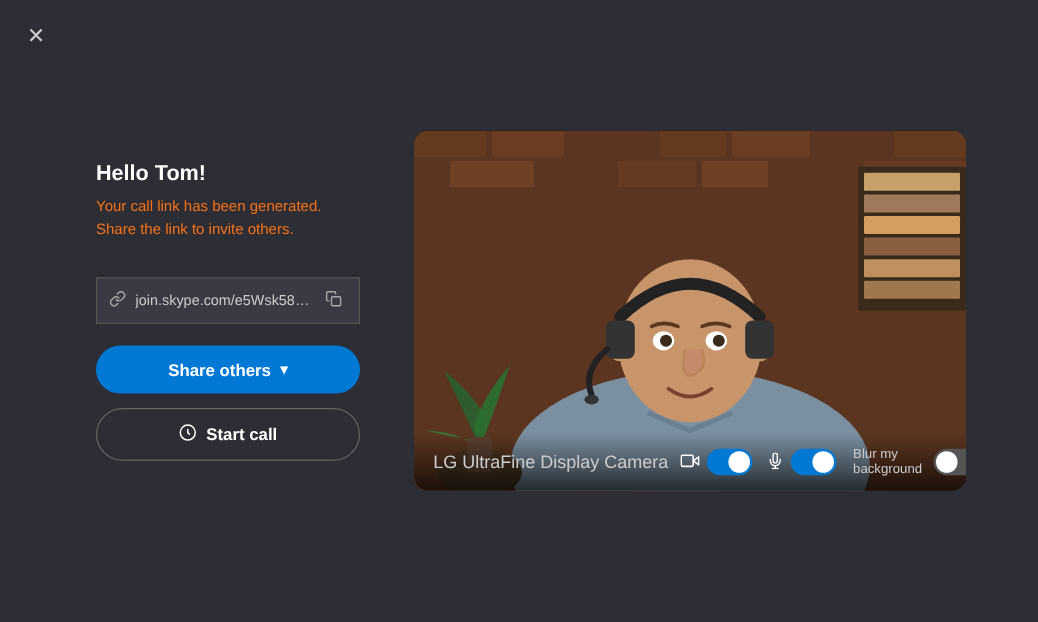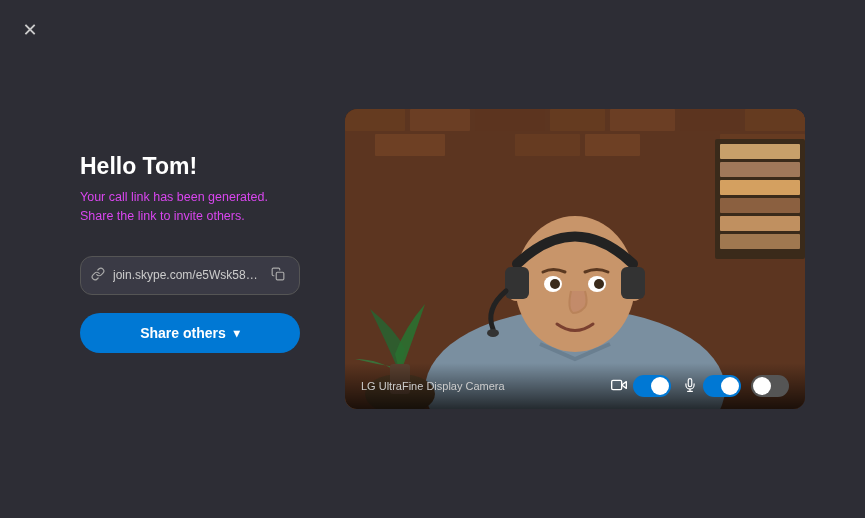--- a/index.html
+++ b/index.html
@@ -35,46 +35,46 @@
       top: 0;
       bottom: 0;
       width: 260px;
       display: flex;
       flex-direction: column;
       justify-content: center;
       padding: 0 20px;
     }
 
     .greeting {
-      font-size: 23px;
+      font-size: 18px;
       font-weight: 700;
       margin-bottom: 8px;
       color: #fff;
     }
 
     .subtitle {
       font-size: 14px;
       color: #ccc;
       margin-bottom: 28px;
       font-weight: 400;
     }
 
     .call-link-info {
       font-size: 12.5px;
-      color: #d946ef;
+      color: #f97316;
       margin-bottom: 30px;
       line-height: 1.5;
     }
 
     .link-box {
       display: flex;
       align-items: center;
       background: #3a3a45;
       border: 1px solid #555;
-      border-radius: 12px;
+      border-radius: 0;
       padding: 8px 10px;
       margin-bottom: 18px;
       gap: 8px;
     }
 
     .link-icon {
       color: #aaa;
       font-size: 14px;
       flex-shrink: 0;
     }
@@ -176,21 +176,21 @@
       left: 0;
       right: 0;
       background: linear-gradient(transparent, rgba(0,0,0,0.7));
       padding: 12px 16px 12px;
       display: flex;
       align-items: center;
       gap: 10px;
     }
 
     .camera-label {
-      font-size: 11px;
+      font-size: 15px;
       color: #ccc;
       flex: 0 0 auto;
     }
 
     .control-group {
       display: flex;
       align-items: center;
       gap: 6px;
       margin-left: auto;
     }
@@ -268,20 +268,29 @@
         <path d="M5 15H4a2 2 0 0 1-2-2V4a2 2 0 0 1 2-2h9a2 2 0 0 1 2 2v1"></path>
       </svg>
     </button>
   </div>
 
   <button class="share-invite-btn">
     <span>Share others</span>
     <span class="chevron-down">▾</span>
   </button>
 
+  <button class="start-call-btn">
+    <span>
+      <svg width="15" height="15" viewBox="0 0 24 24" fill="none" stroke="#fff" stroke-width="2" stroke-linecap="round" stroke-linejoin="round">
+        <circle cx="12" cy="12" r="10"></circle>
+        <polyline points="12 8 12 12 14 14"></polyline>
+      </svg>
+    </span>
+    <span>Start call</span>
+  </button>
 
 </div>
 
 <div class="video-panel">
   <div class="video-bg">
 
     <div class="person-overlay">
       <svg class="person-svg" viewBox="0 0 460 300" xmlns="http://www.w3.org/2000/svg">
 
         <rect width="460" height="300" fill="#5c3520"></rect>
@@ -369,19 +378,20 @@
           <svg width="14" height="14" viewBox="0 0 24 24" fill="none" stroke="#fff" stroke-width="2" stroke-linecap="round" stroke-linejoin="round">
             <path d="M12 1a3 3 0 0 0-3 3v8a3 3 0 0 0 6 0V4a3 3 0 0 0-3-3z"></path>
             <path d="M19 10v2a7 7 0 0 1-14 0v-2"></path>
             <line x1="12" y1="19" x2="12" y2="23"></line>
             <line x1="8" y1="23" x2="16" y2="23"></line>
           </svg>
         </span>
 
         <div class="toggle"></div>
 
+        <span class="blur-label">Blur my background</span>
 
         <div class="toggle off" style="margin-left:4px;"></div>
       </div>
     </div>
 
   </div>
 </div>
 
 </body></html>

